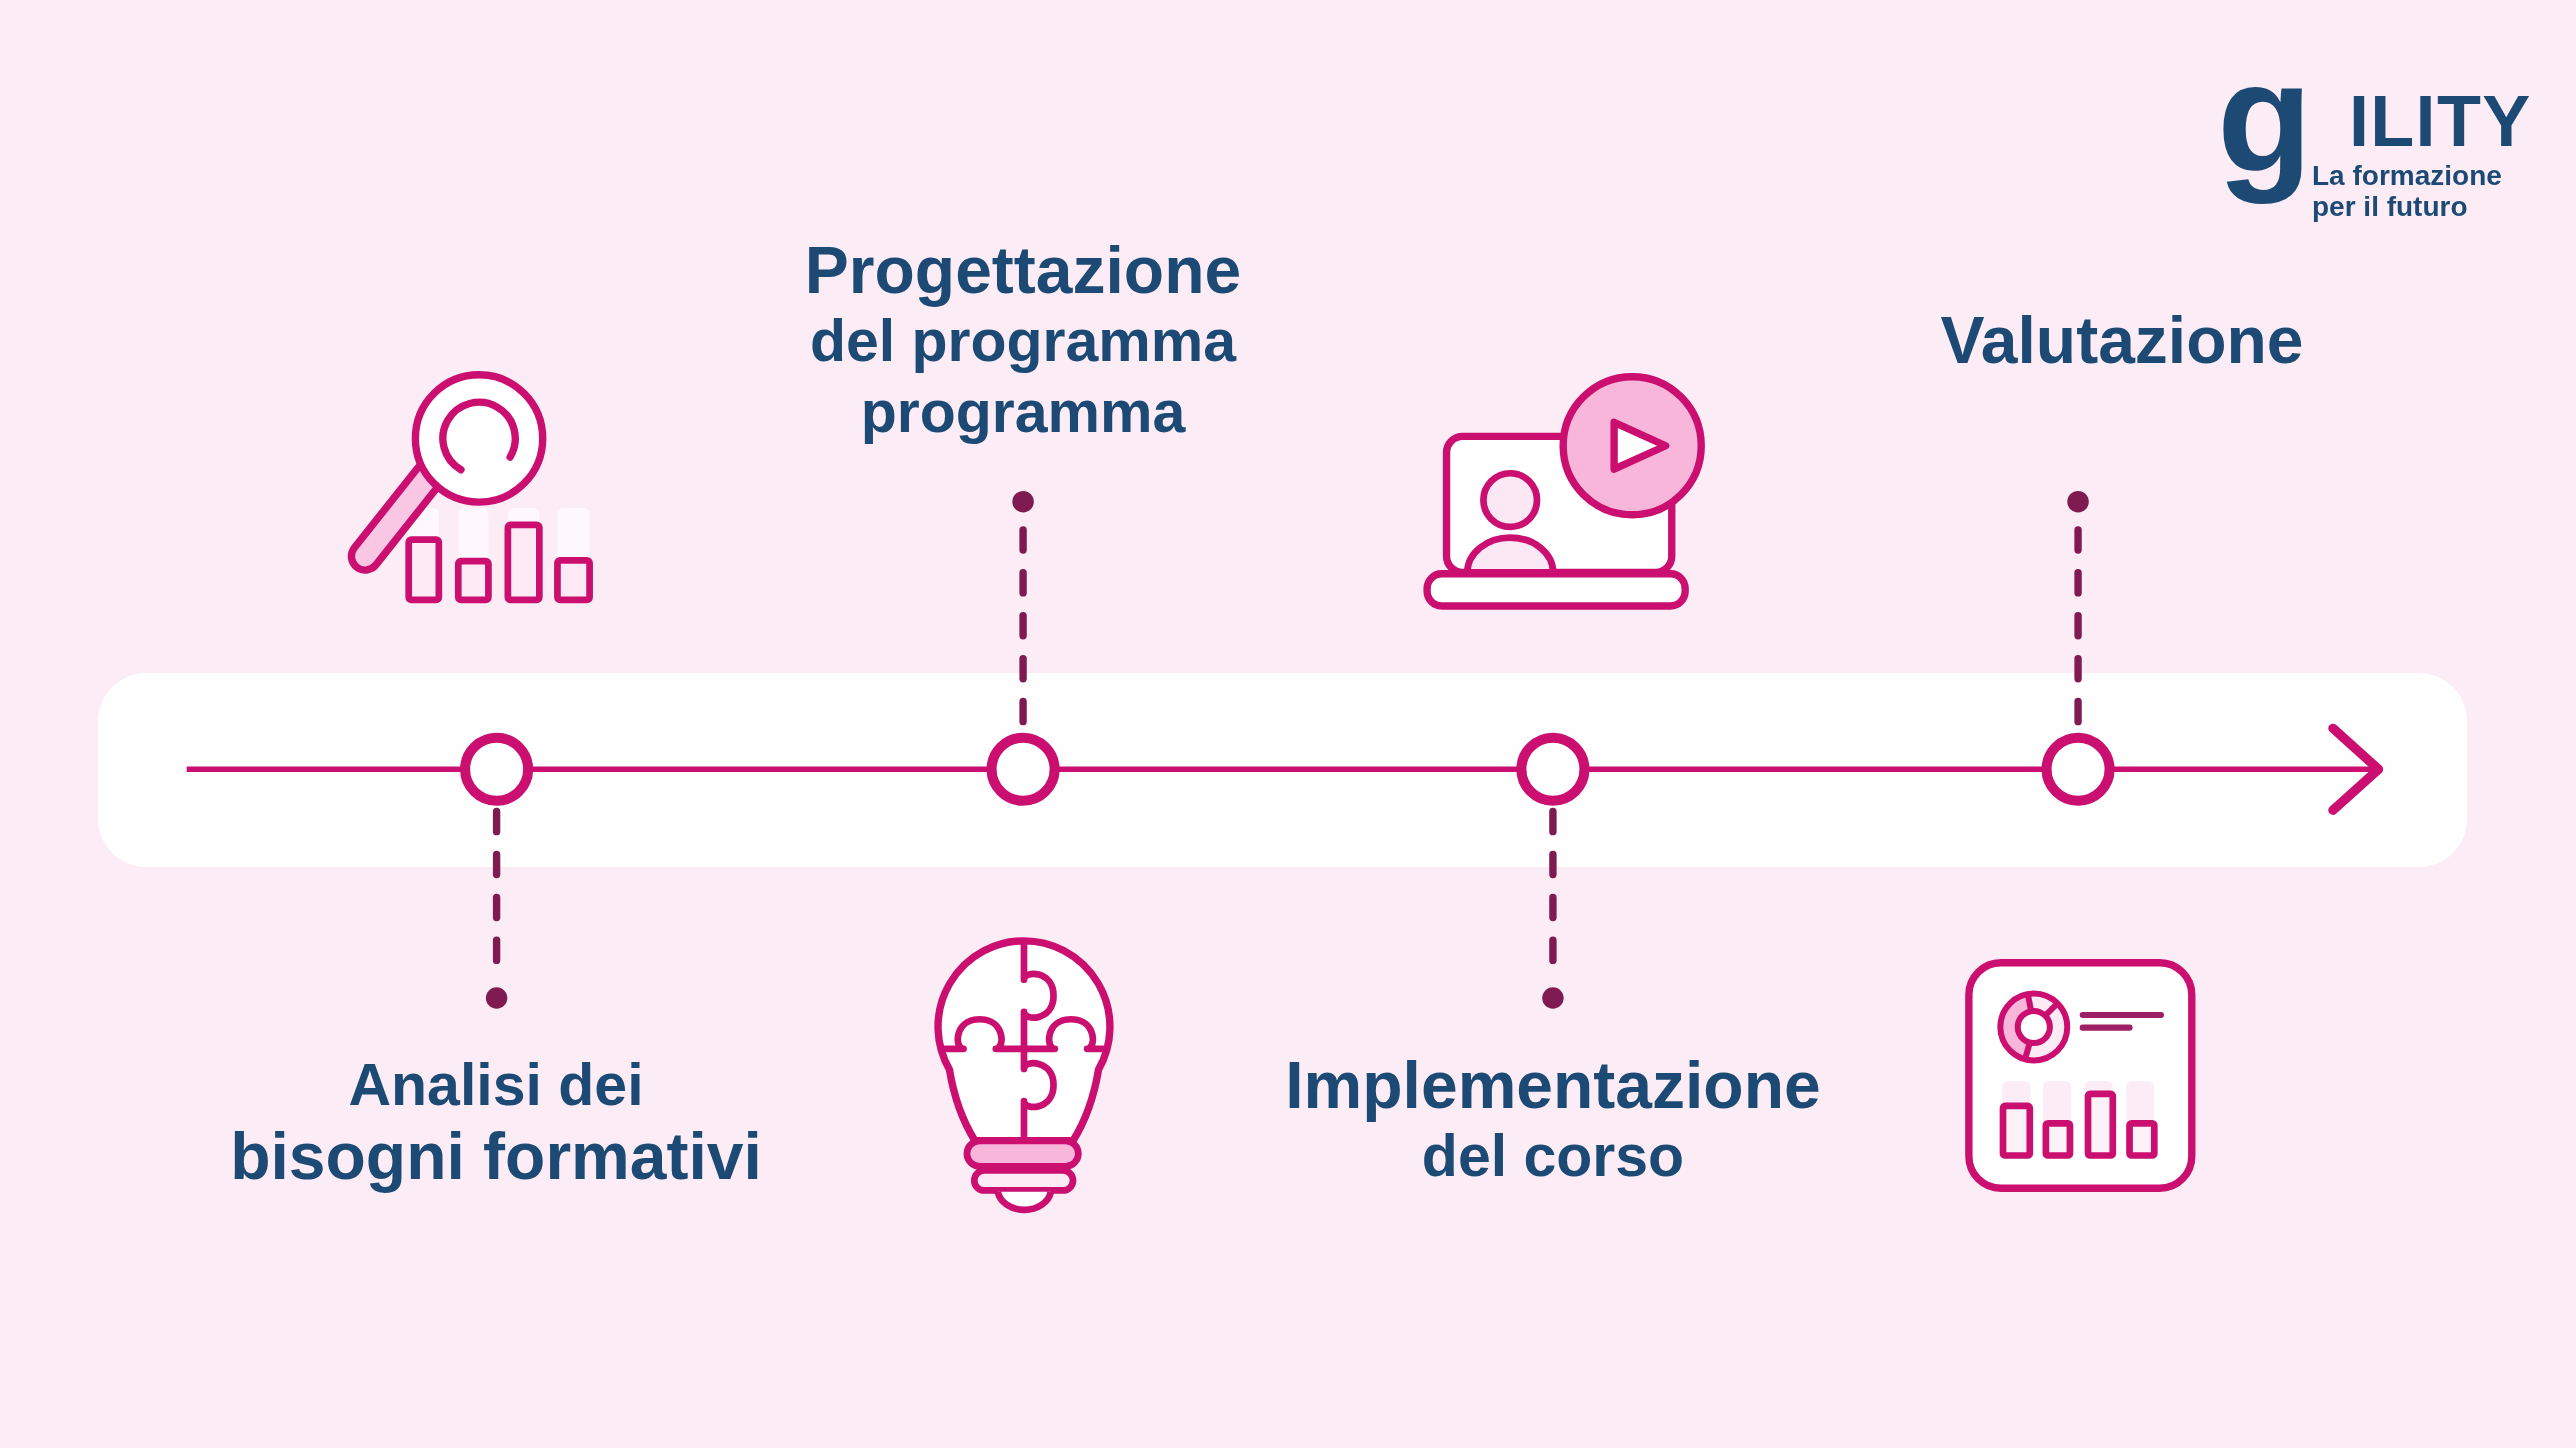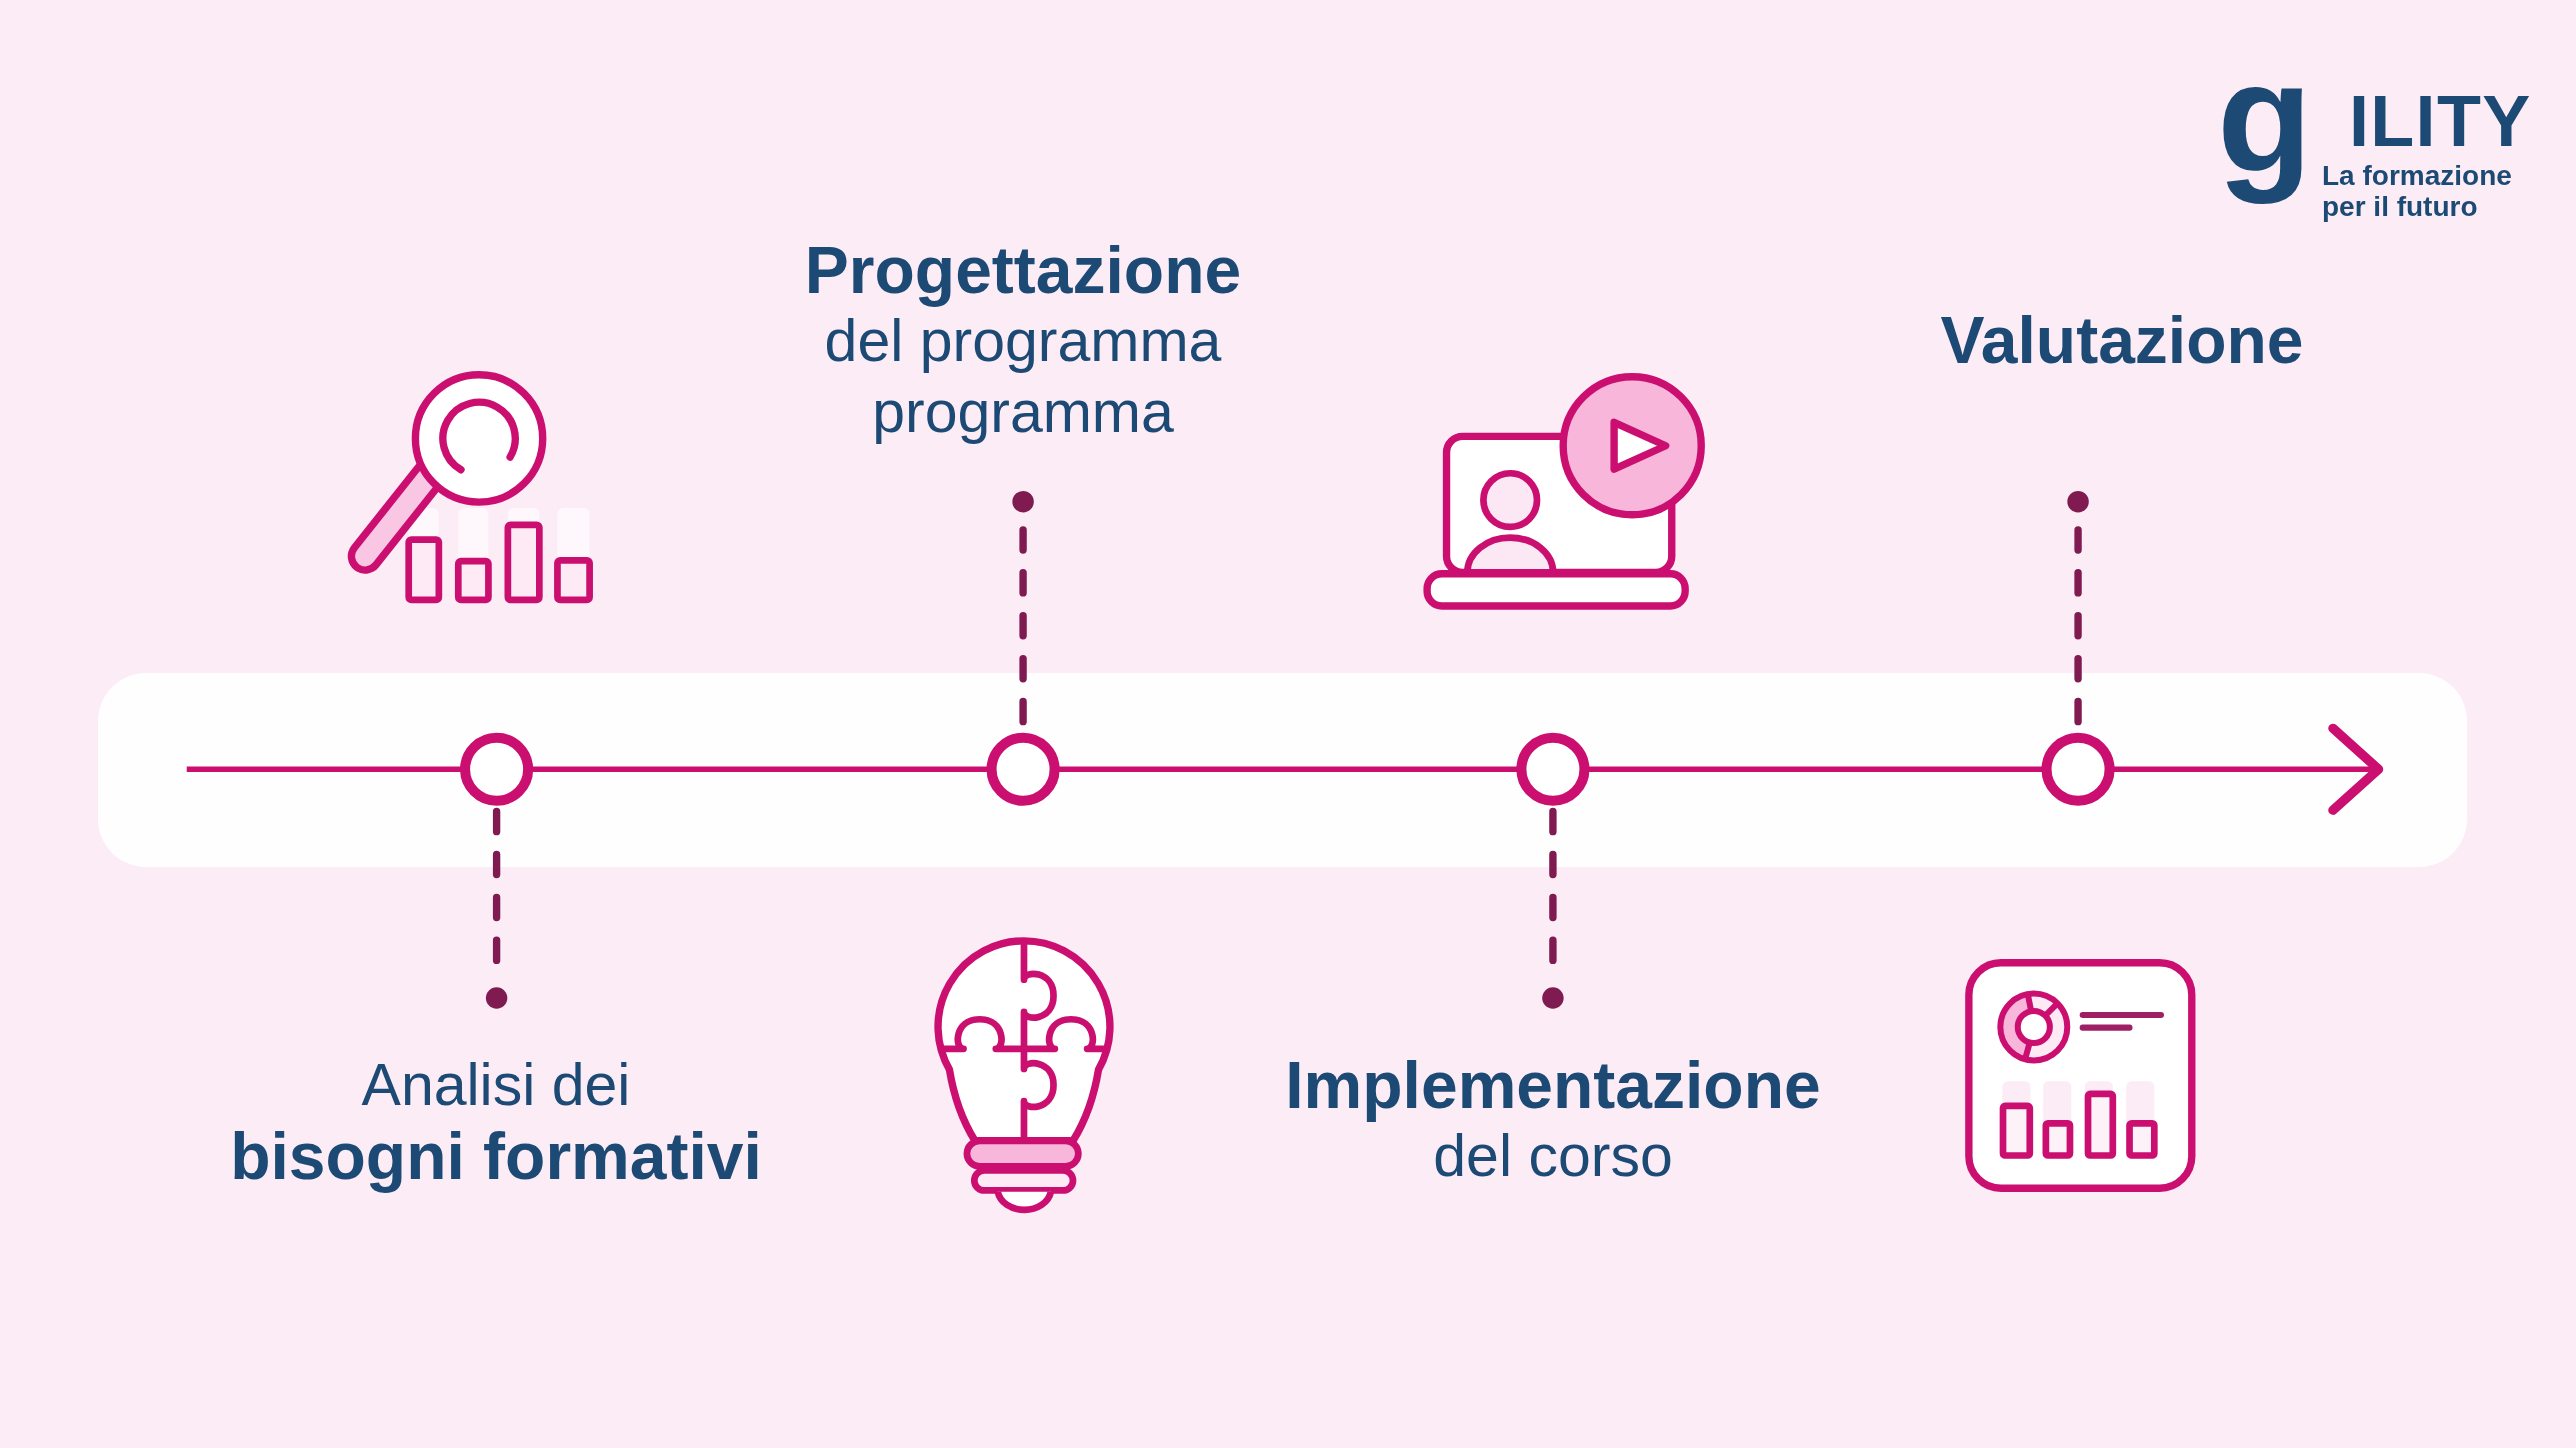--- a/index.html
+++ b/index.html
@@ -8,27 +8,27 @@
 
   .band{position:absolute;left:98px;top:673px;width:2369px;height:194px;
         background:#fffeff;border-radius:48px;}
 
   .tl-svg{position:absolute;left:0;top:0;}
 
   .icon-svg{position:absolute;}
 
   .step-label{position:absolute;width:872px;text-align:center;color:#1d4a74;line-height:71px;}
   .step-label .ln{display:block;}
-  .step-label .reg{font-size:59px;font-weight:400;}
+  .step-label .reg{font-size:59px;font-weight:700;}
   .step-label .bld{font-size:66px;font-weight:700;}
 
   .logo{position:absolute;left:2217px;top:0;width:359px;height:241px;color:#1d4a74;}
   .logo-g{position:absolute;left:0px;top:39px;font-size:156px;font-weight:700;line-height:156px;}
   .logo-rest{position:absolute;left:108px;top:85px;font-size:72px;font-weight:700;letter-spacing:1.3px;line-height:72px;margin-left:24px;}
-  .logo-tag{position:absolute;left:105px;top:160px;font-size:28px;font-weight:700;line-height:31px;}
+  .logo-tag{position:absolute;left:95px;top:160px;font-size:28px;font-weight:700;line-height:31px;}
 </style>
 </head>
 <body>
 
 <div id="canvas">
 
   <div class="band"></div>
 
   <svg class="tl-svg" width="2576" height="1448" viewBox="0 0 3840 2159">
     <line x1="278" y1="1147" x2="3538" y2="1147" stroke="#ca0f70" stroke-width="8"></line>

